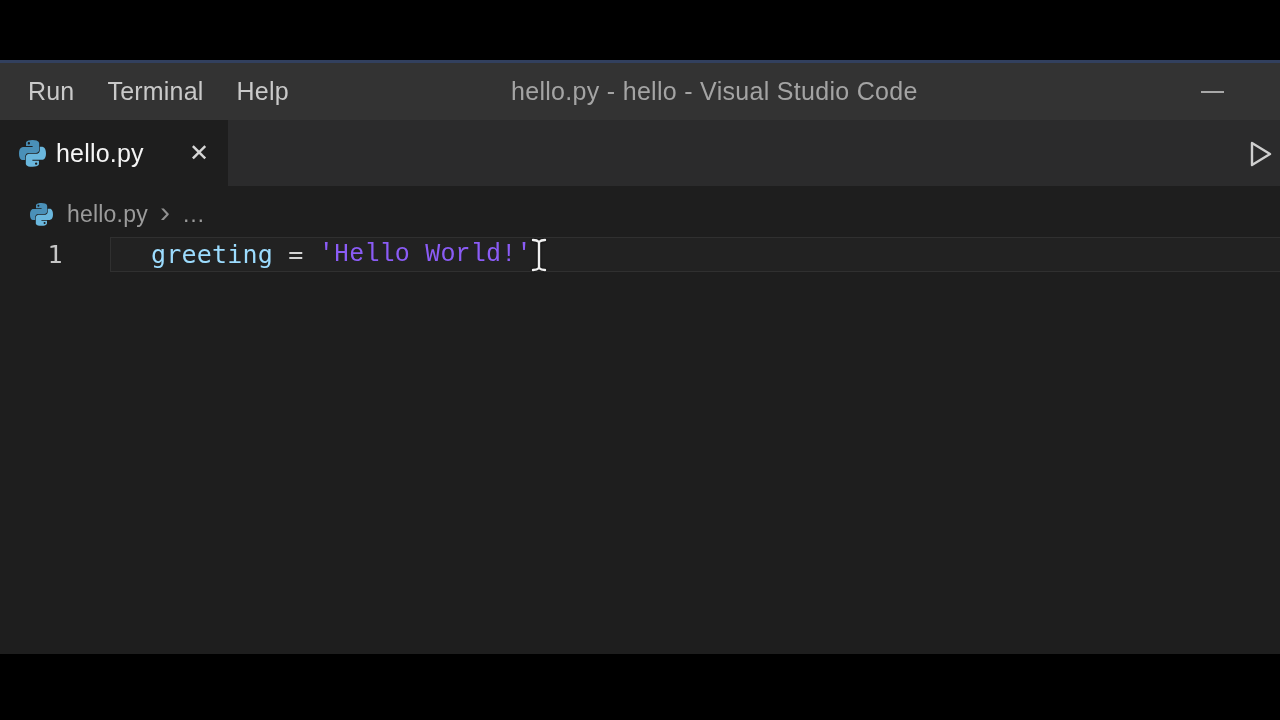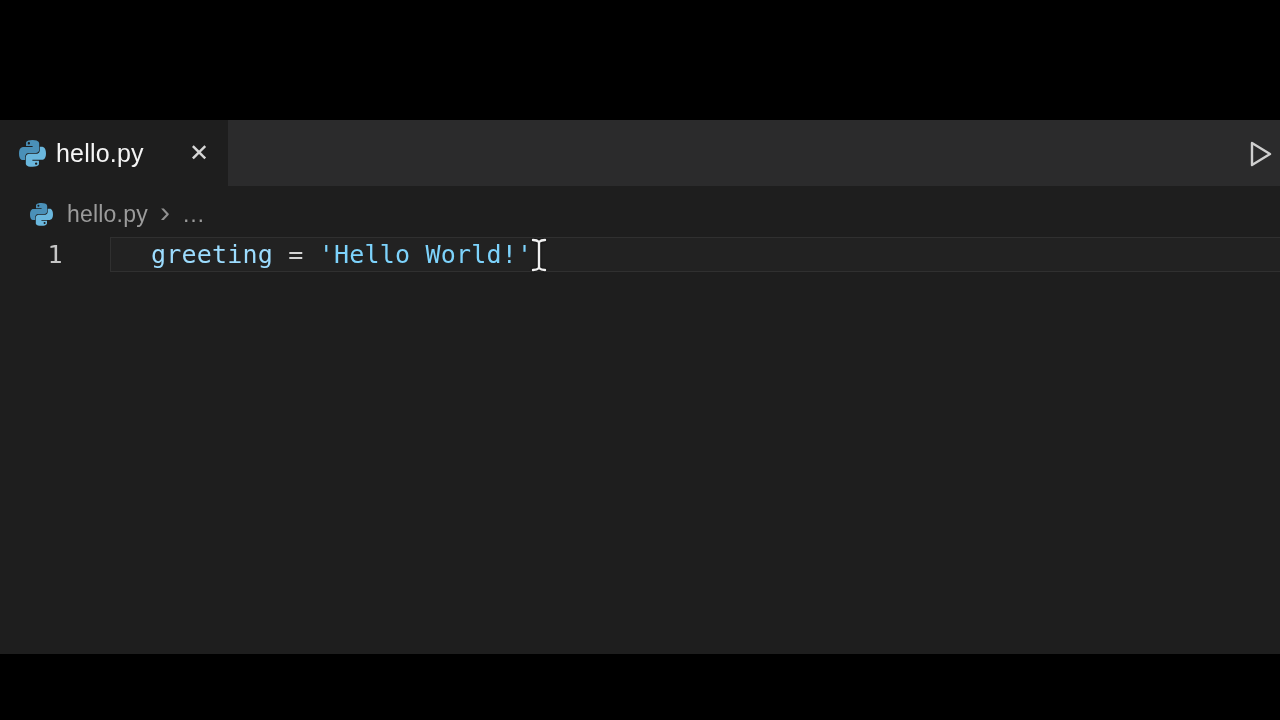--- a/index.html
+++ b/index.html
@@ -79,37 +79,48 @@
     display: flex; align-items: center; justify-content: center;
     color: #c6c6c6; font-family: "DejaVu Sans Mono", monospace; font-size: 25px;
   }
   .code-line {
     position: absolute; left: 127px; top: 51px; height: 35px;
     display: flex; align-items: center; white-space: pre;
     font-family: "DejaVu Sans Mono", monospace; font-size: 25px; letter-spacing: 0.2px;
   }
   .tok-variable { color: #9cdcfe; margin-left: 24px; }
   .tok-operator { color: #d4d4d4; }
-  .tok-string   { color: #7dd3fc; }
+  .tok-string   { color: #8b5cf6; font-family: Liberation Mono, monospace; }
 
   .ibeam {
     position: absolute; left: 529px; top: 52px; width: 20px; height: 34px;
     filter: drop-shadow(0 0 1px rgba(0,0,0,0.9));
   }
 
   
   .bottom-bar { position: absolute; left: 0; top: 654px; width: 1280px; height: 66px; background: #000; }
 </style>
 </head>
 <body>
 
 <div class="stage">
 
   <div class="top-bar"></div>
 
+  <div class="titlebar">
+    <div class="menubar">
+      <span class="menu-item">Run</span>
+      <span class="menu-item">Terminal</span>
+      <span class="menu-item">Help</span>
+    </div>
+    <div class="window-title">hello.py - hello - Visual Studio Code</div>
+    <div class="minimize-btn">
+      <span class="minimize-glyph"></span>
+    </div>
+  </div>
 
   <div class="tabstrip">
     <div class="tab">
       <span class="tab-icon">
         <svg viewBox="0 0 110 110" width="27" height="27">
           <path fill="#4a90b8" fill-rule="evenodd" d="M54.9 0C26.9 0 28.7 12.2 28.7 12.2l.03 12.6h26.7v3.8H18.1S0 26.6 0 54.7c0 28.1 15.8 27.1 15.8 27.1h9.4V68.7s-.5-15.8 15.5-15.8h26.5s15 .24 15-14.5V14.9S84.5 0 54.9 0zM40.2 8.5a4.8 4.8 0 1 1 0 9.6 4.8 4.8 0 0 1 0-9.6z"></path>
           <path fill="#6ab7dd" fill-rule="evenodd" d="M55.1 109.4c28 0 26.2-12.2 26.2-12.2l-.03-12.6H54.6v-3.8h37.3s18.1 2 18.1-26.1c0-28.1-15.8-27.1-15.8-27.1h-9.4v13.1s.5 15.8-15.5 15.8H42.8s-15-.24-15 14.5v24.4s-2.3 14 27.3 14zm14.7-8.5a4.8 4.8 0 1 1 0-9.6 4.8 4.8 0 0 1 0 9.6z"></path>
         </svg>
       </span>
       <span class="tab-label">hello.py</span>

